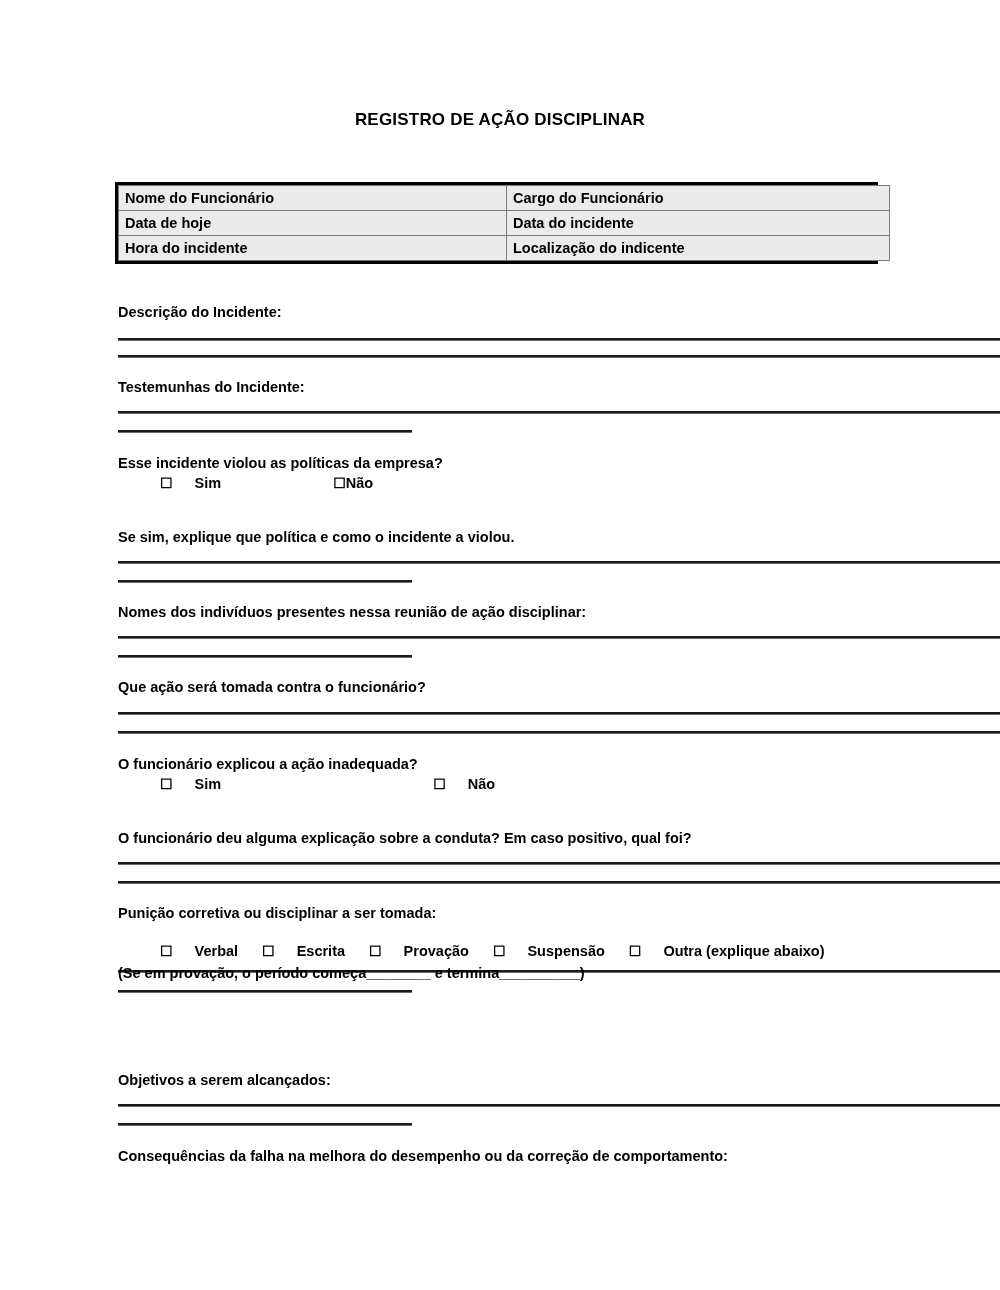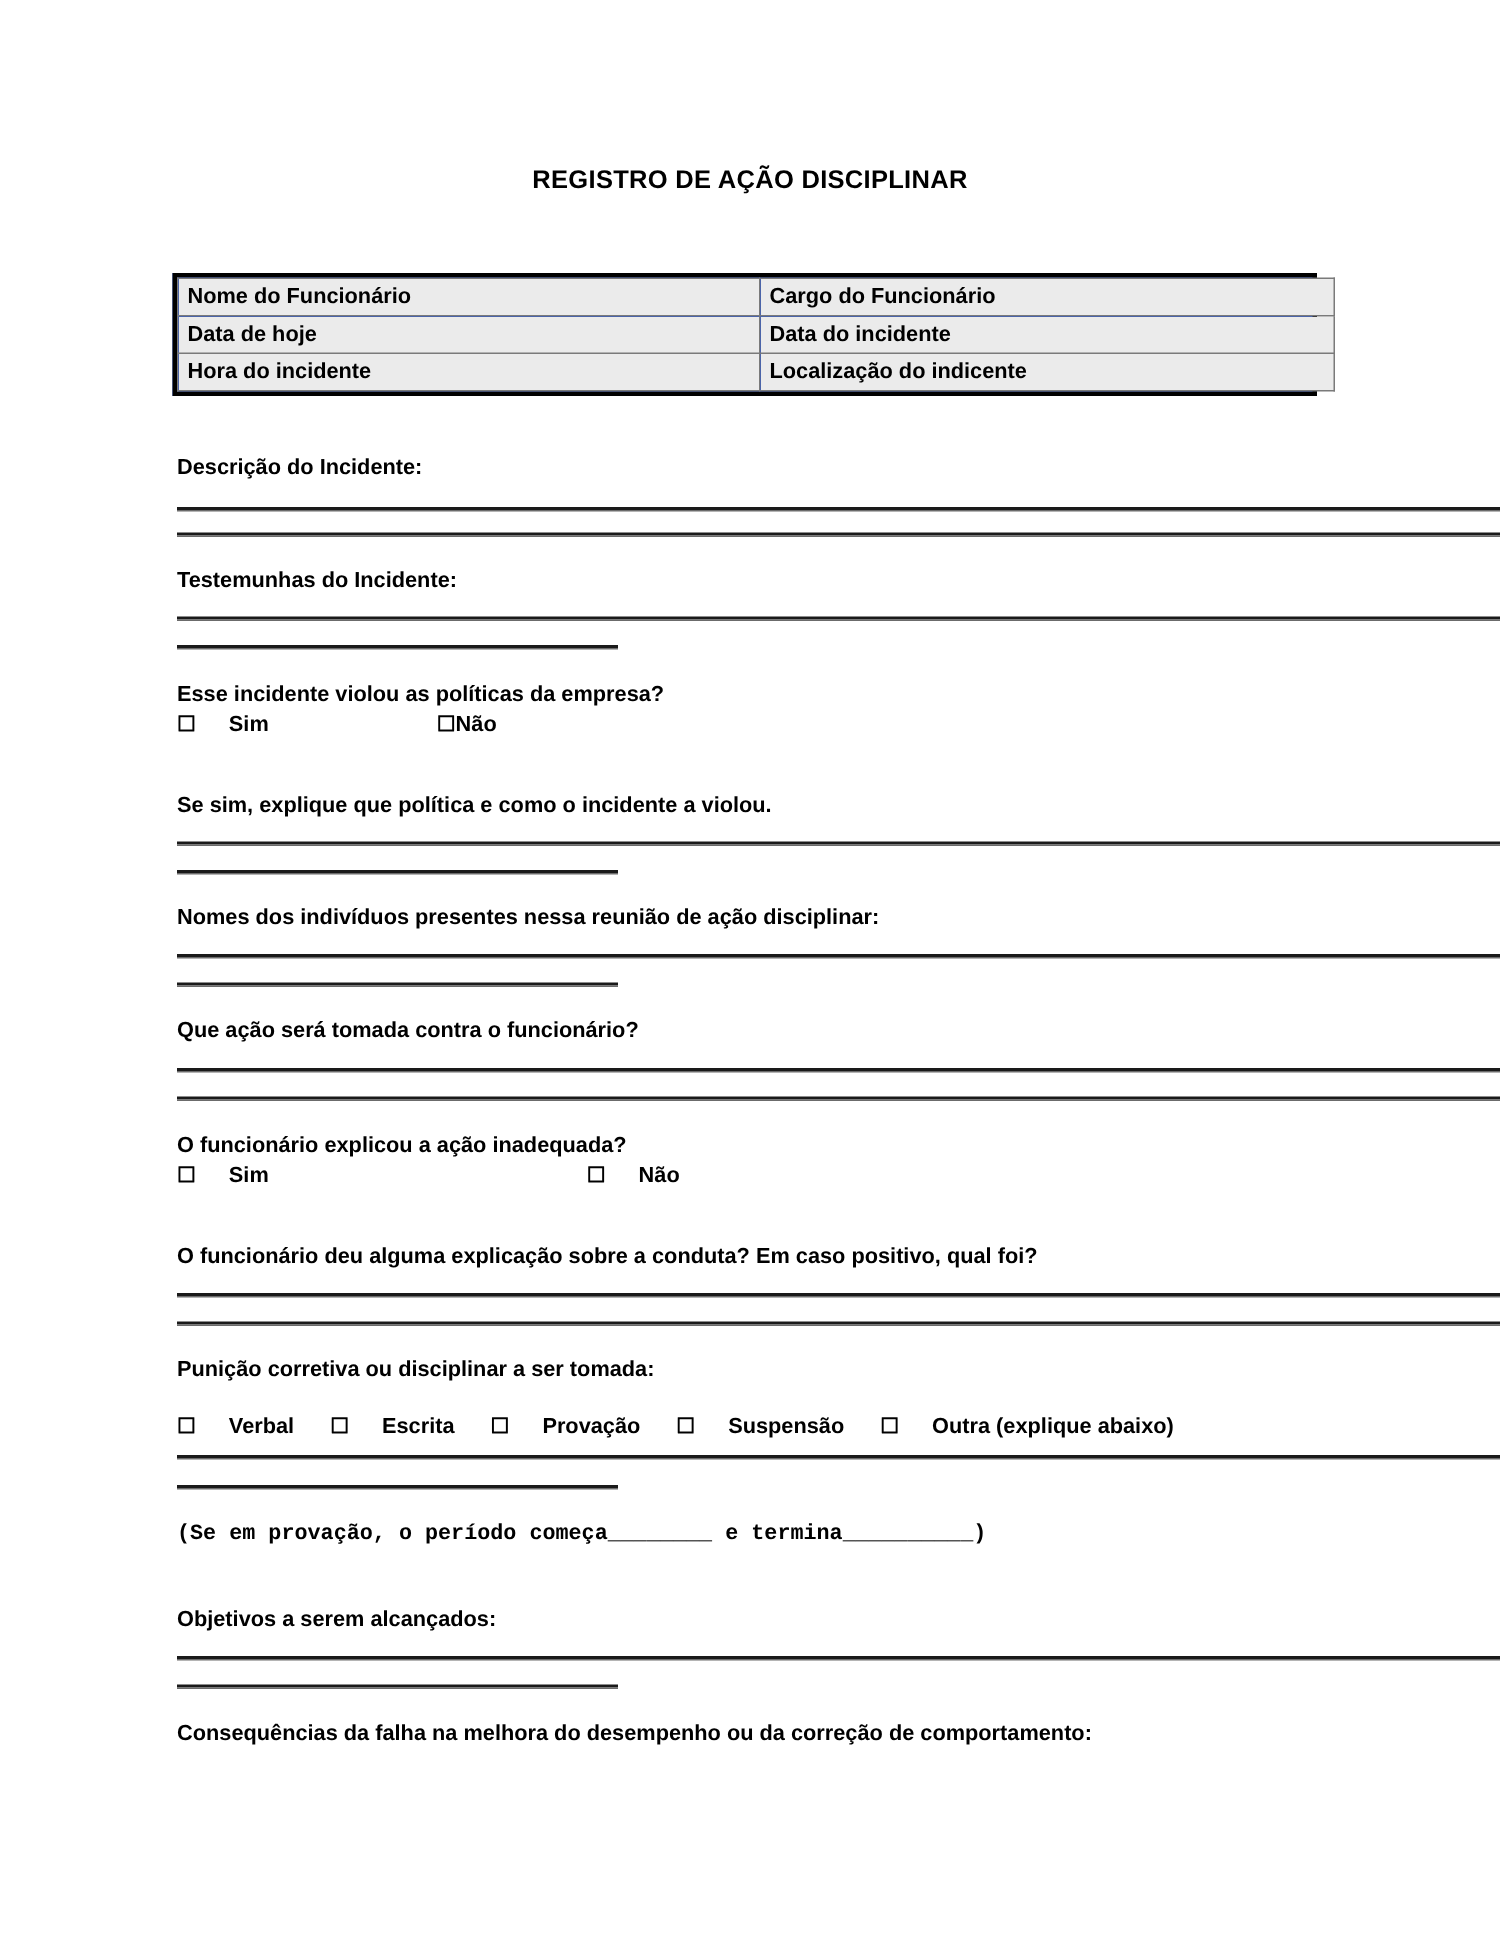--- a/index.html
+++ b/index.html
@@ -88,20 +88,21 @@
   .rule.full  { width: 882px; }
   .rule.short { width: 294px; }
 
   
   .cb-row {
     font-size: 14.5px;
     font-weight: bold;
     line-height: 20px;
     white-space: nowrap;
     display: block;
+    margin-left: 42px;
   }
   .cb-item { display: inline-block; }
   .cb-box {
     display: inline-block;
     font-size: 14px;
     line-height: 14px;
   }
   .sp-wide   { display: inline-block; width: 112px; }
   .sp-wider  { display: inline-block; width: 212px; }
   .sp-pad    { display: inline-block; width: 22px; }
@@ -184,21 +185,21 @@
 
   <div class="section" style="top:904px;">
     <div class="q-label">Punição corretiva ou disciplinar a ser tomada:</div>
   </div>
   <div class="section" style="top:941px;">
     <div class="cb-row"><span class="cb-item"><span class="cb-box">☐</span><span class="sp-pad"></span><span>Verbal</span></span><span style="display:inline-block;width:24px"></span><span class="cb-item"><span class="cb-box">☐</span><span class="sp-pad"></span><span>Escrita</span></span><span style="display:inline-block;width:24px"></span><span class="cb-item"><span class="cb-box">☐</span><span class="sp-pad"></span><span>Provação</span></span><span style="display:inline-block;width:24px"></span><span class="cb-item"><span class="cb-box">☐</span><span class="sp-pad"></span><span>Suspensão</span></span><span style="display:inline-block;width:24px"></span><span class="cb-item"><span class="cb-box">☐</span><span class="sp-pad"></span><span>Outra (explique abaixo)</span></span></div>
   </div>
   <div class="section rule full" style="top:970px;"></div>
   <div class="section rule short" style="top:990px;"></div>
 
-  <div class="section" style="top:1014px;font-family:Liberation Mono, monospace;">
+  <div class="section" style="top:964px;">
     <div class="q-label">(Se em provação, o período começa________ e termina__________)</div>
   </div>
 
   <div class="section" style="top:1071px;">
     <div class="q-label">Objetivos a serem alcançados:</div>
   </div>
   <div class="section rule full" style="top:1104px;"></div>
   <div class="section rule short" style="top:1123px;"></div>
 
   <div class="section" style="top:1147px;">

